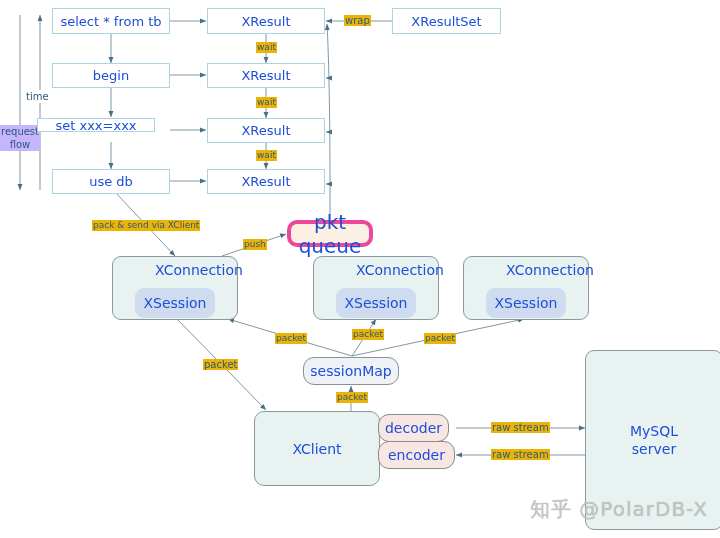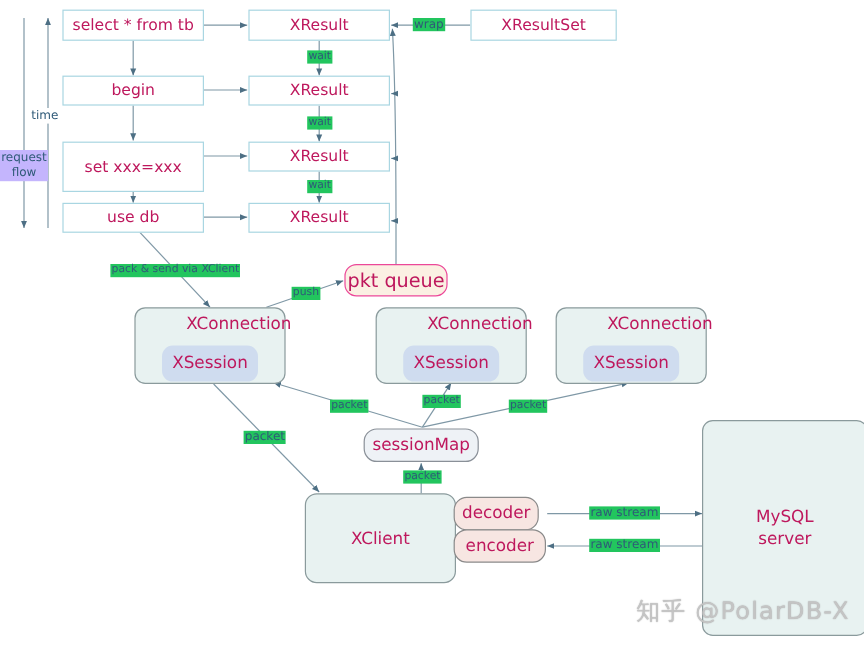--- a/index.html
+++ b/index.html
@@ -1,27 +1,27 @@
 <!DOCTYPE html>
 <html><head>
 <meta charset="utf-8">
 <style>
   html, body { margin:0; padding:0; background:#ffffff; }
   body { width:720px; height:538px; position:relative; overflow:hidden; font-family:"DejaVu Sans", "Liberation Sans", sans-serif; }
   #canvas { position:absolute; left:0; top:0; width:720px; height:538px; }
-  .box { position:absolute; box-sizing:border-box; display:flex; align-items:center; justify-content:center; color:#be185d; text-align:center; }
+  .box { position:absolute; box-sizing:border-box; display:flex; align-items:center; justify-content:center; color:#1d4ed8; text-align:center; }
   .rect { border:1px solid #a9d6e2; background:#fff; font-size:13px; }
   .round-green { border:1px solid #8a9a9c; background:#e8f2f1; border-radius:9px; }
   .conn { flex-direction:column; justify-content:flex-start; font-size:14px; }
   .conn .title { margin-top:5px;margin-left:48px; }
   .session { position:absolute; left:50%; transform:translateX(-50%); top:31px; height:30px; width:80px; border-radius:9px; background:#cfdcef; display:flex; align-items:center; justify-content:center; font-size:14px; }
-  .pill-tan { border:1px solid #ec4899; background:#fbf0e3; border-radius:10px; font-size:16px; }
+  .pill-tan { border:4px solid #ec4899; background:#fbf0e3; border-radius:10px; font-size:20px; }
   .pill-pink { border:1px solid #8a8a8a; background:#f7e6e2; border-radius:11px; font-size:14px; }
   .pill-grey { border:1px solid #8a9098; background:#eef2f6; border-radius:11px; font-size:14px; }
-  .lbl { position:absolute; font-size:9px; color:#2f5a78; white-space:nowrap; background:#22c55e; padding:0 1px; line-height:11px; }
+  .lbl { position:absolute; font-size:9px; color:#2f5a78; white-space:nowrap; background:#eab308; padding:0 1px; line-height:11px; }
   .lbl-side { position:absolute; font-size:10px; color:#2f5a78; text-align:center; line-height:13px;margin-top:34px; }
   .watermark { position:absolute; left:530px; top:496px; font-size:20px; color:rgba(200,200,200,0.9); letter-spacing:1px; white-space:nowrap; text-shadow:0 0 1px #999; font-family:"DejaVu Sans", sans-serif; }
 </style>
 </head>
 <body>
 
 <svg id="canvas" viewBox="0 0 720 538">
   <defs>
     <marker id="ah" markerWidth="7" markerHeight="7" refX="6" refY="3.5" orient="auto" markerUnits="userSpaceOnUse">
       <path d="M0,1 L6,3.5 L0,6 Z" fill="#4d6f84"></path>
@@ -68,29 +68,29 @@
     <line x1="585" y1="455" x2="456" y2="455" marker-end="url(#ah)"></line>
   </g>
 </svg>
 
 <div class="lbl-side" style="left:26px;top:56px;background:#fff;">time</div>
 <div class="lbl-side" style="left:0px;top:91px;width:40px;white-space:pre-line;background:#c4b5fd;">request
 flow</div>
 
 <div class="box rect" style="left:52px;top:8px;width:118px;height:26px;">select * from tb</div>
 <div class="box rect" style="left:52px;top:63px;width:118px;height:25px;">begin</div>
-<div class="box rect" style="left:52px;top:118px;width:118px;height:42px;">set xxx=xxx</div>
+<div class="box rect" style="left:37px;top:118px;width:118px;height:14px;">set xxx=xxx</div>
 <div class="box rect" style="left:52px;top:169px;width:118px;height:25px;">use db</div>
 
 <div class="box rect" style="left:207px;top:8px;width:118px;height:26px;">XResult</div>
 <div class="box rect" style="left:207px;top:63px;width:118px;height:25px;">XResult</div>
 <div class="box rect" style="left:207px;top:118px;width:118px;height:25px;">XResult</div>
 <div class="box rect" style="left:207px;top:169px;width:118px;height:25px;">XResult</div>
 
-<div class="box rect" style="left:392px;top:8px;width:122px;height:26px;">XResultSet</div>
+<div class="box rect" style="left:392px;top:8px;width:109px;height:26px;">XResultSet</div>
 <div class="lbl" style="left:344px;top:15px;font-size:10px;">wrap</div>
 
 <div class="lbl" style="left:256px;top:42px;">wait</div>
 <div class="lbl" style="left:256px;top:97px;">wait</div>
 <div class="lbl" style="left:256px;top:150px;">wait</div>
 
 <div class="lbl" style="left:92px;top:220px;">pack &amp; send via XClient</div>
 <div class="lbl" style="left:243px;top:239px;">push</div>
 
 <div class="box pill-tan" style="left:287px;top:220px;width:86px;height:27px;">pkt queue</div>

